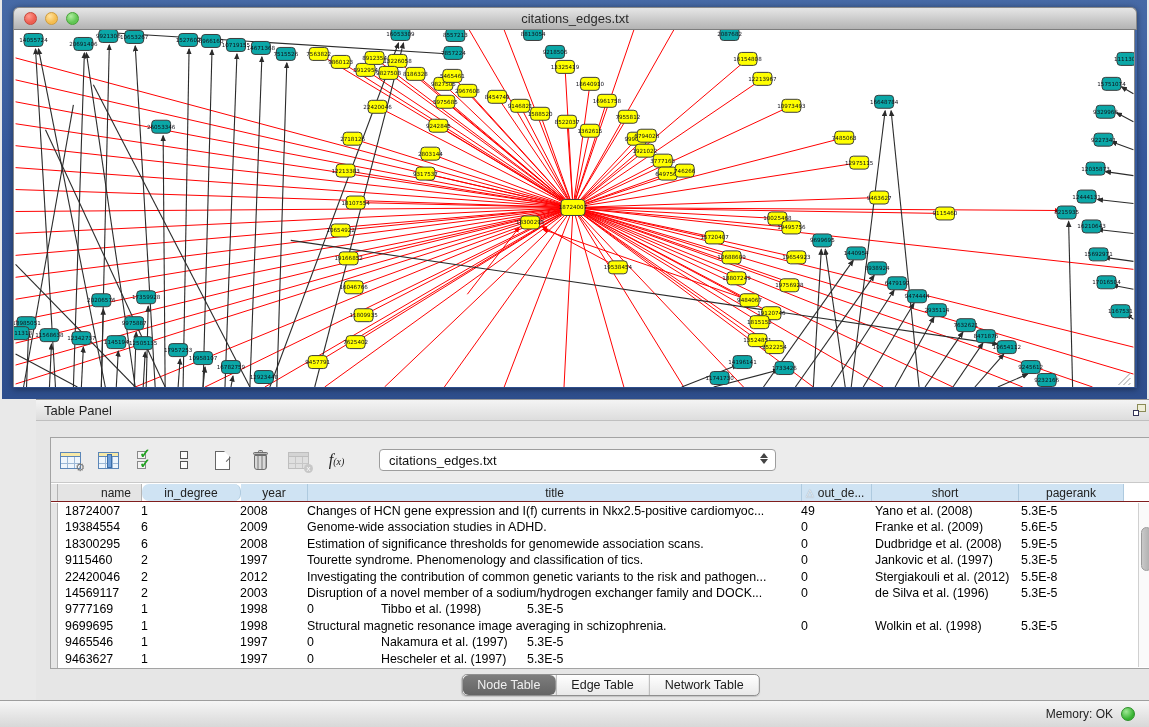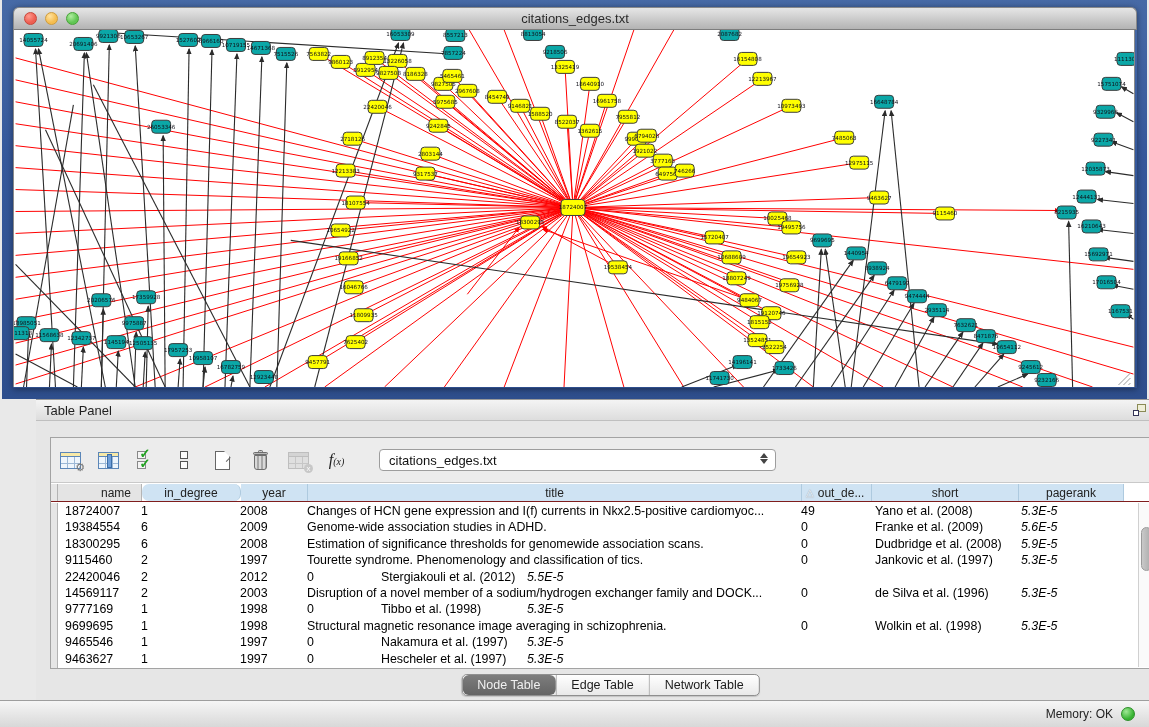--- a/index.html
+++ b/index.html
@@ -90,21 +90,21 @@
   .th.c4 { justify-content:flex-start; padding-left:4px; gap:4px; }
   .sort-tri { font-size:10px; color:#fff; text-shadow:0 0 1px #567; }
   .tbody { position:absolute; left:0; top:19px; right:20px; bottom:0; overflow:hidden; }
   .tbody .gutter-col { position:absolute; left:0; top:0; bottom:0; width:7px; background:#e6e6e6; border-right:1px solid #b3b3b3; }
   .tr { display:flex; height:16.4px; line-height:16.4px; font-size:12.4px; color:#000; }
   .td { flex:none; overflow:hidden; white-space:nowrap; padding-left:6px; }
   .c0 { width:84px; } .c1 { width:99px;border-radius:7px; } .c2 { width:67px; } .c3 { width:494px; }
   .c4 { width:70px; } .c5 { width:147px; } .c6 { width:105px; }
   .td.c0 { margin-left:8px; width:76px; }
   .td.c5 { padding-left:10px; }
-  .td.c6 { padding-left:9px;font-style:italic; }
+  .td.c6 { padding-left:9px; }
 
   .vscroll { position:absolute; right:15px; top:19px; bottom:1px; width:17px;
              background:#fafafa; border-left:1px solid #d0d0d0; border-right:1px solid #d0d0d0; }
   .vthumb { position:absolute; left:2px; right:2px; top:24px; height:44px; border-radius:7px;
             background:linear-gradient(90deg,#c9c9c9,#ababab); border:1px solid #9a9a9a; }
 
   
   .tabs { position:absolute; left:50%; transform:translateX(-50%); top:275px; display:flex;
           border:1px solid #8f8f8f; border-radius:5px; overflow:hidden;
           background:linear-gradient(180deg,#ffffff,#e9e9e9); font-size:12.5px; color:#1c1c1c;
@@ -921,23 +921,24 @@
             <div class="td c2">1997</div>
             <div class="td c3">Tourette syndrome. Phenomenology and classification of tics.</div>
             <div class="td c4">0</div>
             <div class="td c5">Jankovic et al. (1997)</div>
             <div class="td c6">5.3E-5</div>
           </div>
           <div class="tr">
             <div class="td c0">22420046</div>
             <div class="td c1">2</div>
             <div class="td c2">2012</div>
+            <div class="td c3">Investigating the contribution of common genetic variants to the risk and pathogen...</div>
             <div class="td c4">0</div>
             <div class="td c5">Stergiakouli et al. (2012)</div>
-            <div class="td c6">5.5E-5</div>
+            <div class="td c6">5.5E-8</div>
           </div>
           <div class="tr">
             <div class="td c0">14569117</div>
             <div class="td c1">2</div>
             <div class="td c2">2003</div>
             <div class="td c3">Disruption of a novel member of a sodium/hydrogen exchanger family and DOCK...</div>
             <div class="td c4">0</div>
             <div class="td c5">de Silva et al. (1996)</div>
             <div class="td c6">5.3E-5</div>
           </div>

